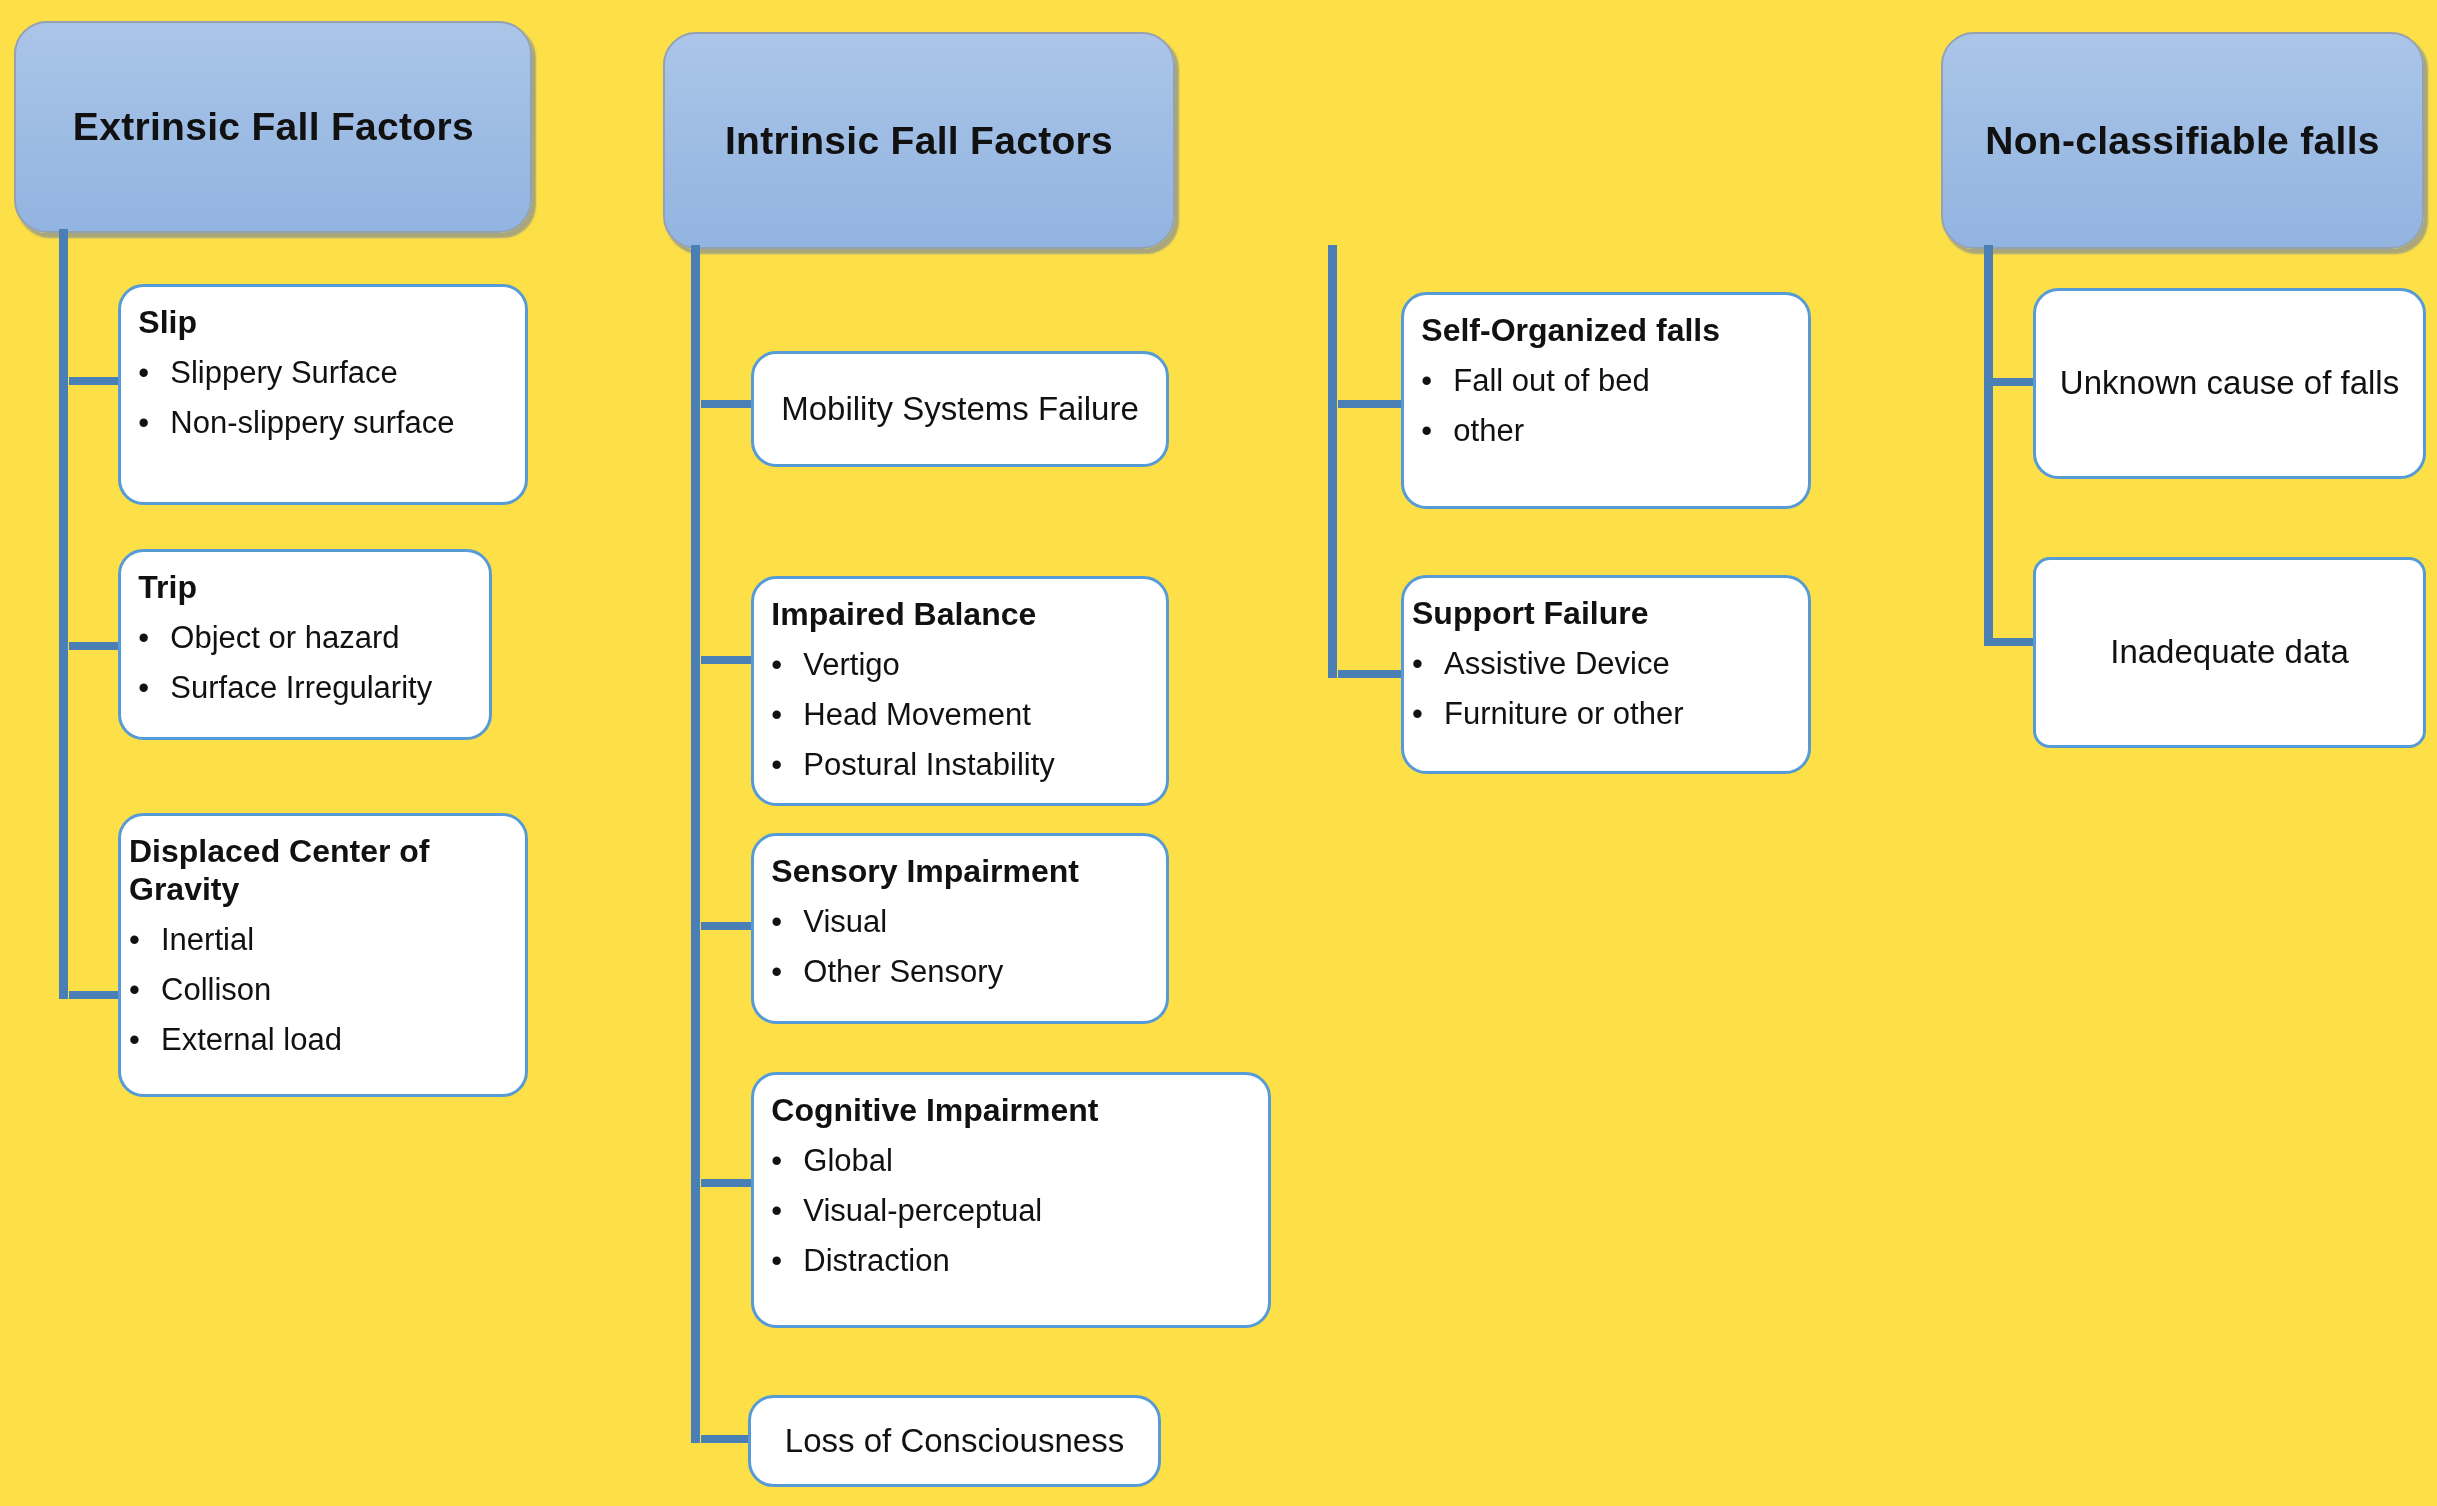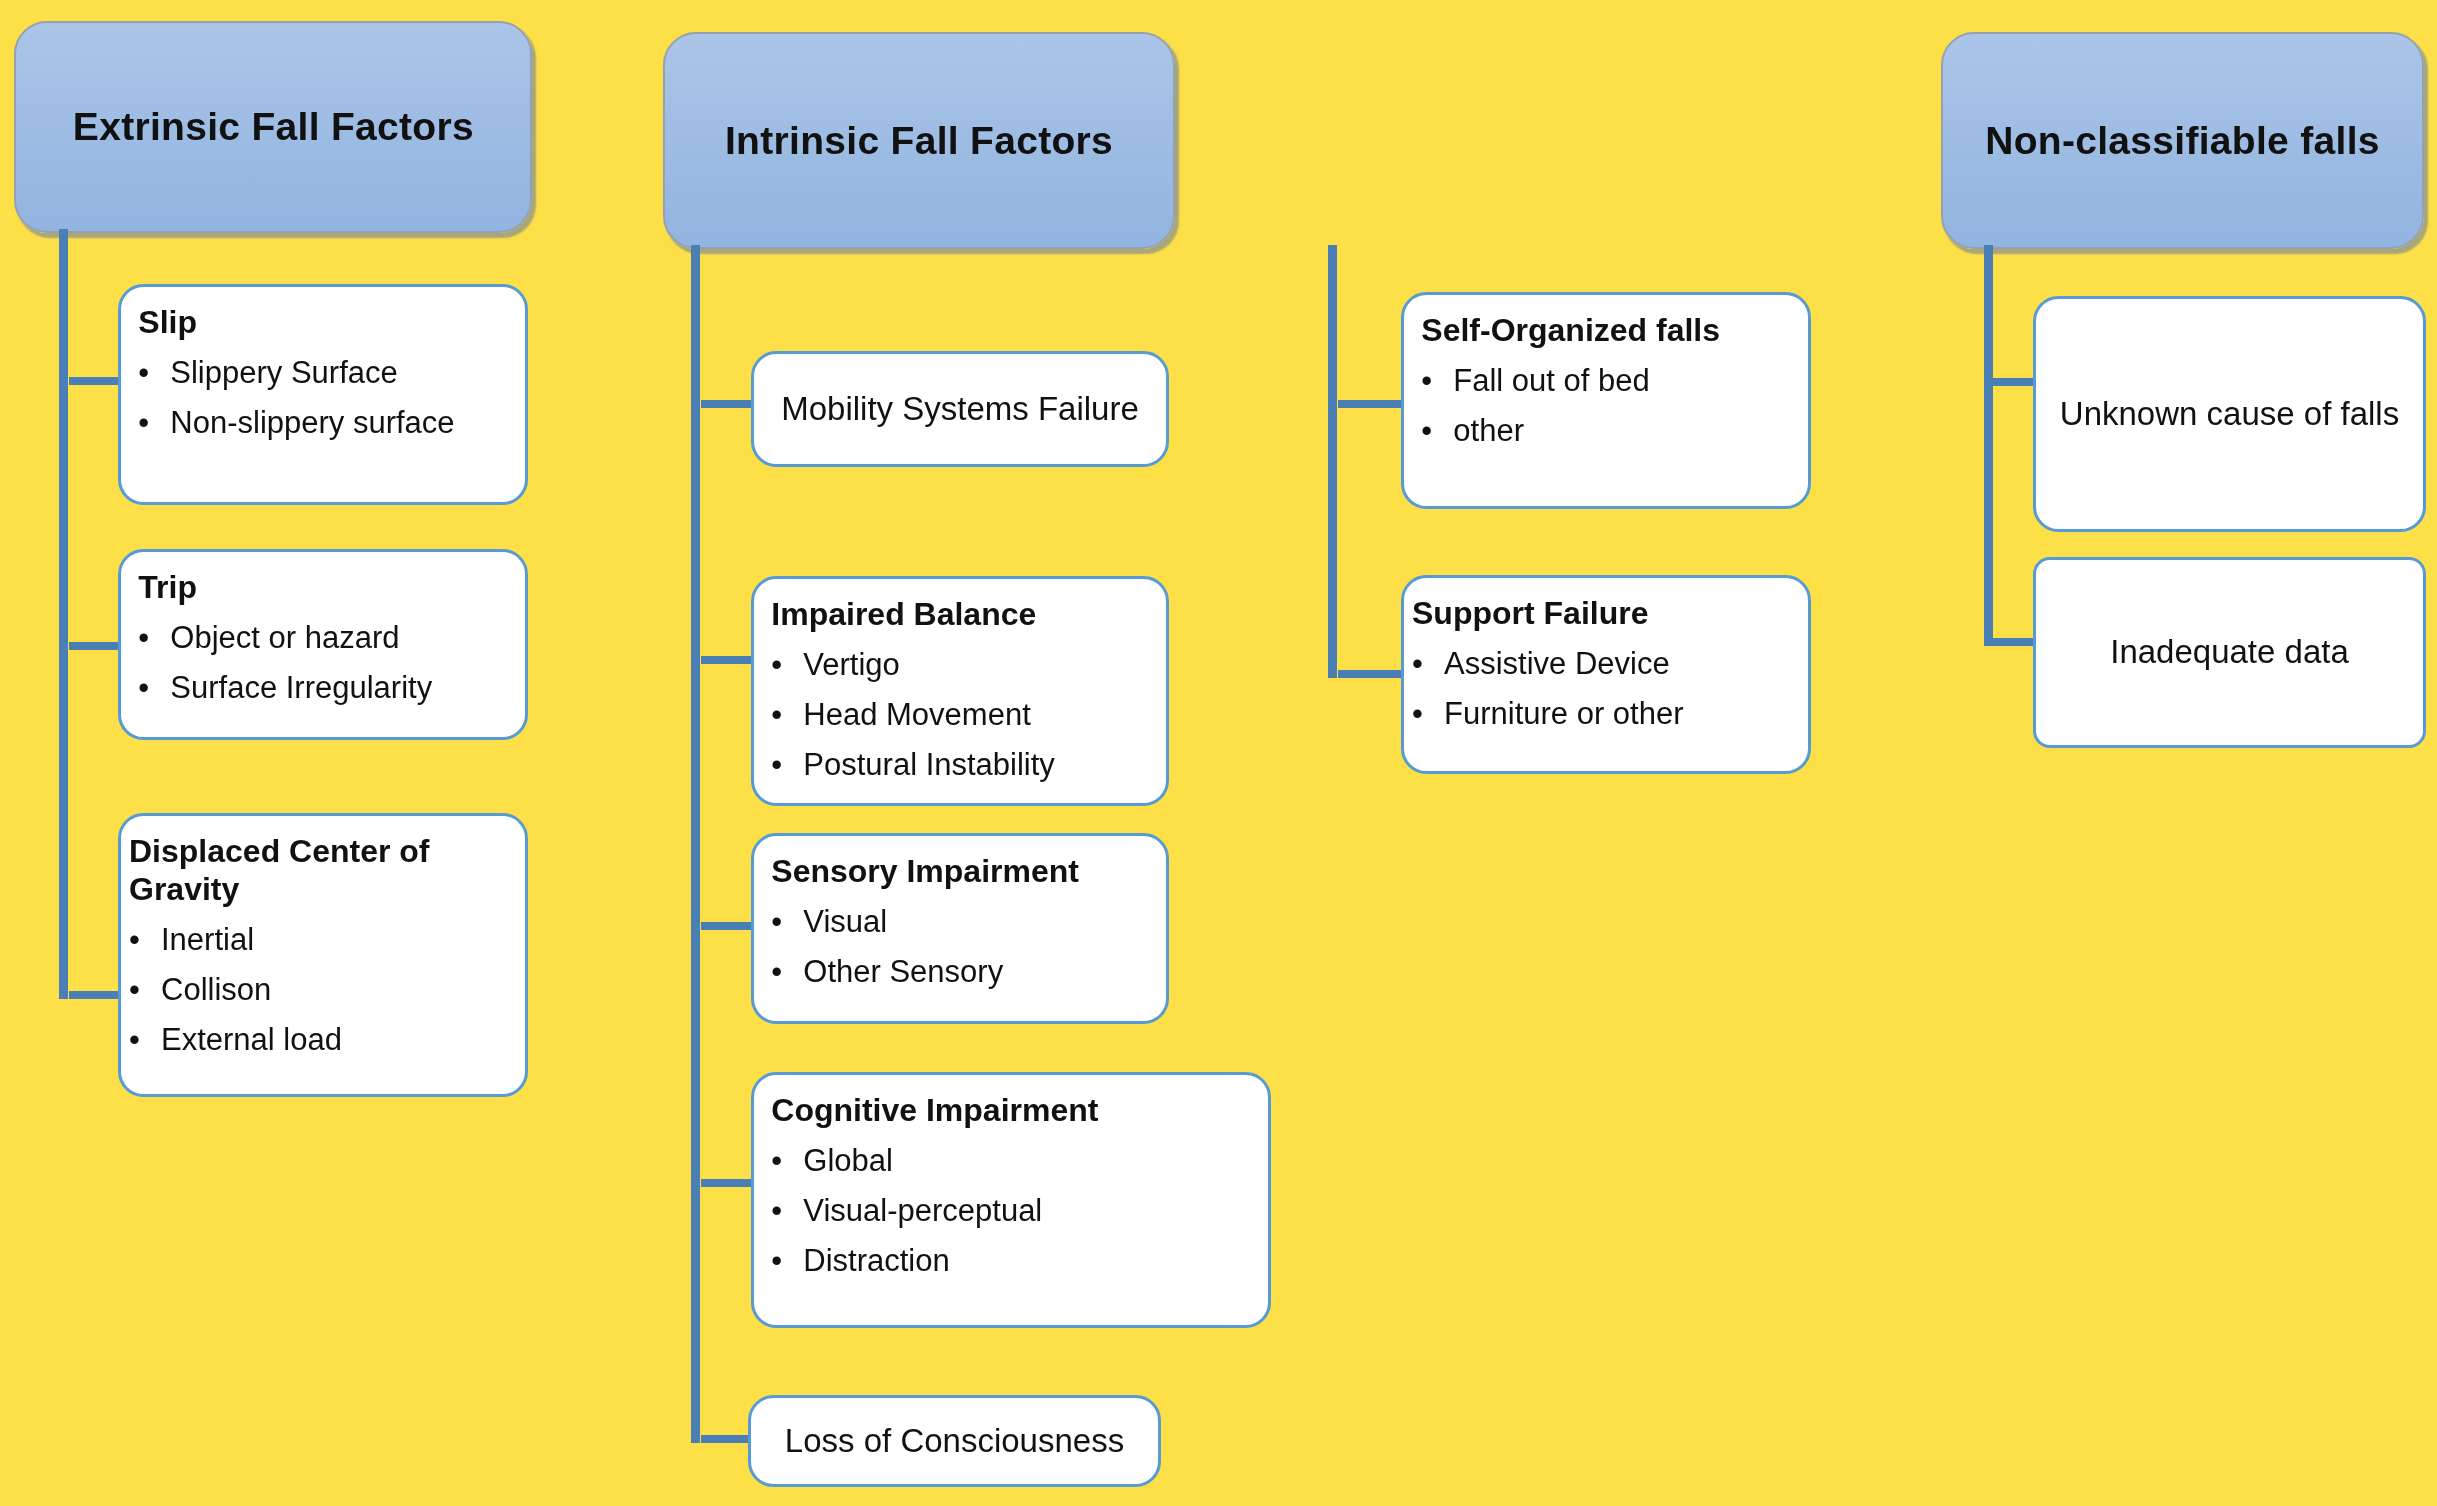--- a/index.html
+++ b/index.html
@@ -91,21 +91,21 @@
     <div class="item">
       <span class="dot">•</span>
       <span>Slippery Surface</span>
     </div>
     <div class="item">
       <span class="dot">•</span>
       <span>Non-slippery surface</span>
     </div>
   </div>
 
-  <div class="node" style="left:118px;top:549px;width:410px;height:191px;">
+  <div class="node" style="left:118px;top:549px;width:374px;height:191px;">
     <div class="title">Trip</div>
     <div class="item">
       <span class="dot">•</span>
       <span>Object or hazard</span>
     </div>
     <div class="item">
       <span class="dot">•</span>
       <span>Surface Irregularity</span>
     </div>
   </div>
@@ -211,18 +211,18 @@
       <span>Furniture or other</span>
     </div>
   </div>
 
   <div class="hdr" style="left:1941px;top:32px;width:479px;height:213px;">Non-classifiable falls</div>
 
   <div class="trunk" style="left:1984px;top:245px;height:401px;"></div>
   <div class="stub" style="left:1993px;top:378px;width:40px;"></div>
   <div class="stub" style="left:1993px;top:638px;width:40px;"></div>
 
-  <div class="node center" style="left:2033px;top:296px;width:393px;height:236px;">Unknown cause of falls</div>
+  <div class="node center" style="left:2033px;top:288px;width:393px;height:191px;">Unknown cause of falls</div>
 
   <div class="node center" style="left:2033px;top:557px;width:393px;height:191px;border-radius:17px;">Inadequate data</div>
 
 </div>
 
 
 </body></html>

